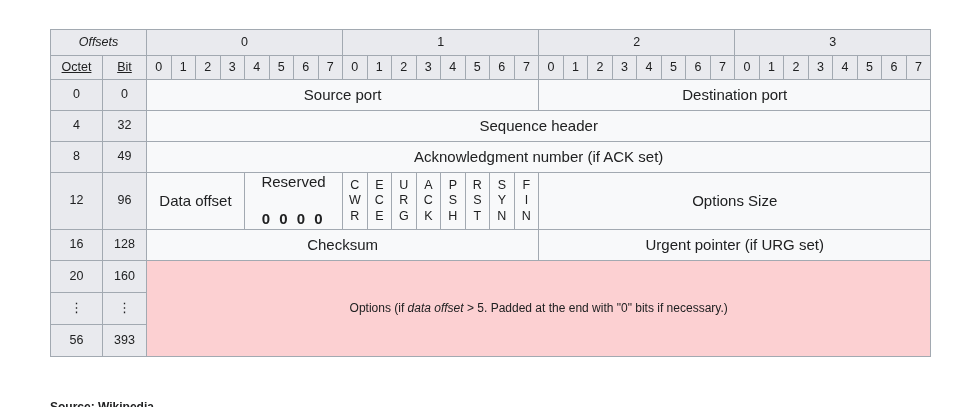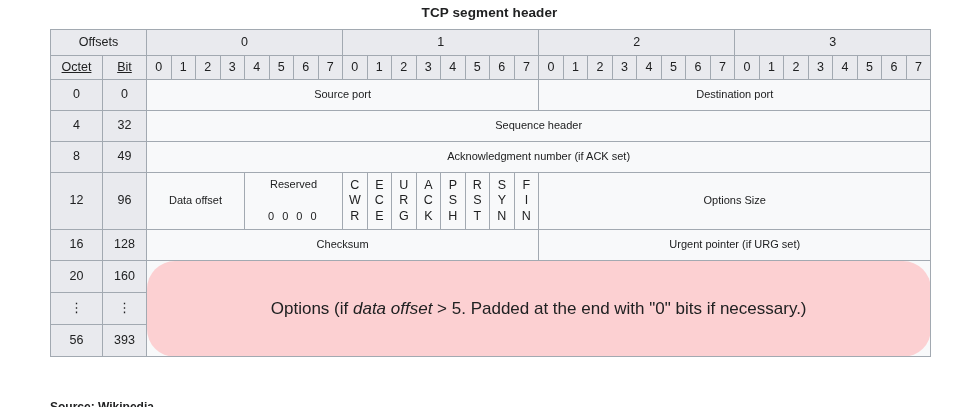--- a/index.html
+++ b/index.html
@@ -51,20 +51,21 @@
     border: 1px solid #a2a9b1;
     padding: 0;
     text-align: center;
     vertical-align: middle;
     font-weight: normal;
     color: #202122;
     background: #f8f9fa;
     line-height: 1.25;
   }
   .hdr-offsets {
+    font-style: italic;
     font-weight: bold;
     background: #e9eaee !important;
     height: 25px;
   }
   .hdr-octet-grp {
     background: #e9eaee !important;
     font-weight: bold;
     text-align: left;
     padding-left: 6px;
   }
@@ -84,47 +85,46 @@
   
   .rowlabel {
     background: #e9eaee !important;
     font-weight: bold;
     font-size: 12.5px;
   }
 
   
   .field {
     background: #f8f9fa;
-    font-size: 11px;
+    font-size: 15px;
   }
   .r-std { height: 30px; }
   .r-flags { height: 56px; }
   .r-opt1 { height: 31px; margin-top: 16px; }
   .r-opt2 { height: 31px; }
   .r-opt3 { height: 31px; margin-left: 16px; }
 
   .flagcell {
     font-size: 12.5px;
     line-height: 1.12;
     padding: 2px 0;
   }
   .flagcell span { display: block; }
 
   .reserved-main { display: block; }
   .reserved-zeros {
     display: block;
-    font-weight: normal;
+    font-weight: bold;
     letter-spacing: 2.5px;
     margin-top: 18px;
   }
 
   .opt-cell {
     background: #fcd0d2 !important;
-    font-size: 17px;
-    border-radius: 28px;
+    font-size: 12px;
   }
   .opt-label {
     background: #e9eaee !important;
     font-weight: bold;
   }
   .ellipsis-v {
     font-weight: bold;
     font-size: 13px;
     line-height: 1;
     letter-spacing: 0;
@@ -144,21 +144,20 @@
     height: 7px;
     line-height: 14px;
     white-space: nowrap;
   }
 </style>
 </head>
 <body>
 
 <div id="page">
 
-  <div class="fig-title">TCP segment header</div>
 
   <table class="tcp-table">
     <colgroup>
       <col style="width:52px">
       <col style="width:44px">
       <col span="32" style="width:24.5px">
     </colgroup>
     <tbody id="table-body">
         <tr>
           <td class="hdr-offsets" colspan="2">Offsets</td>

